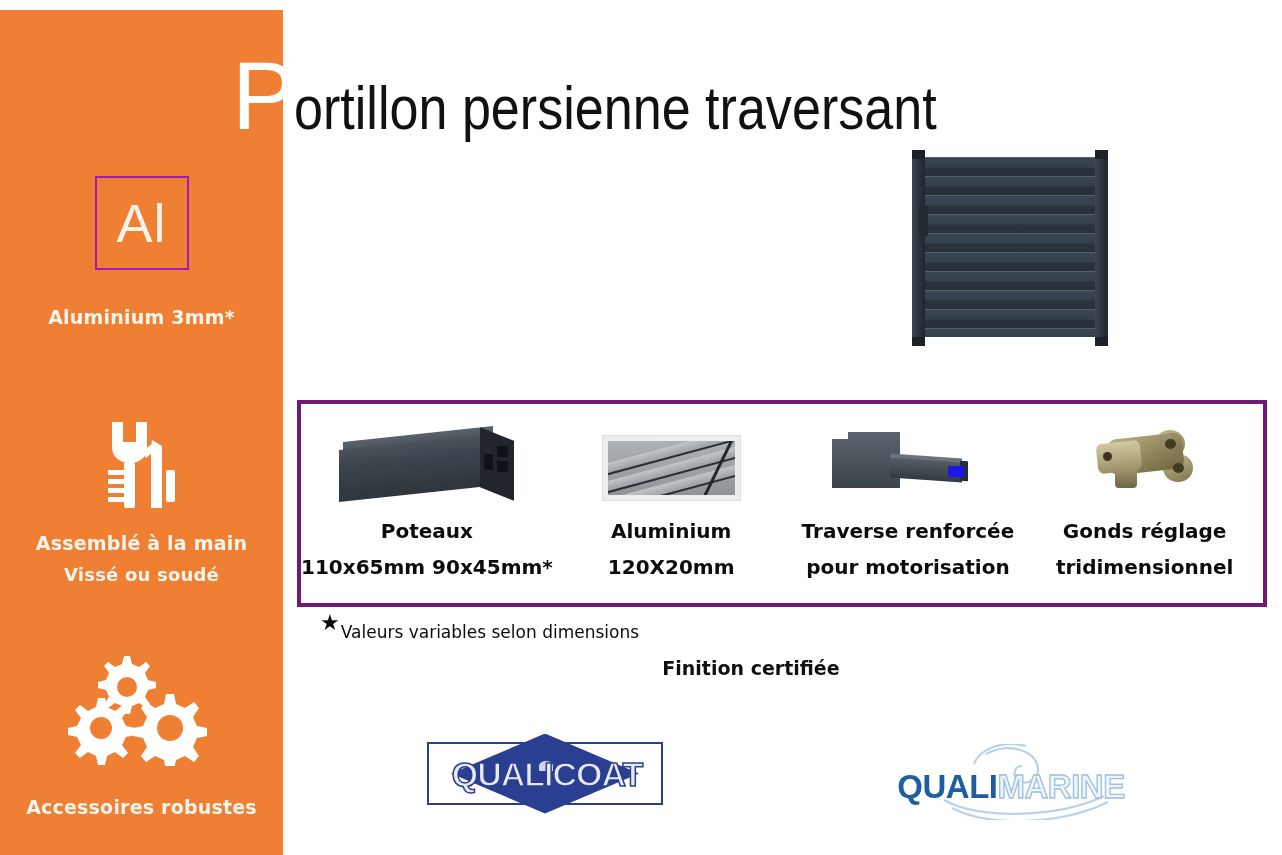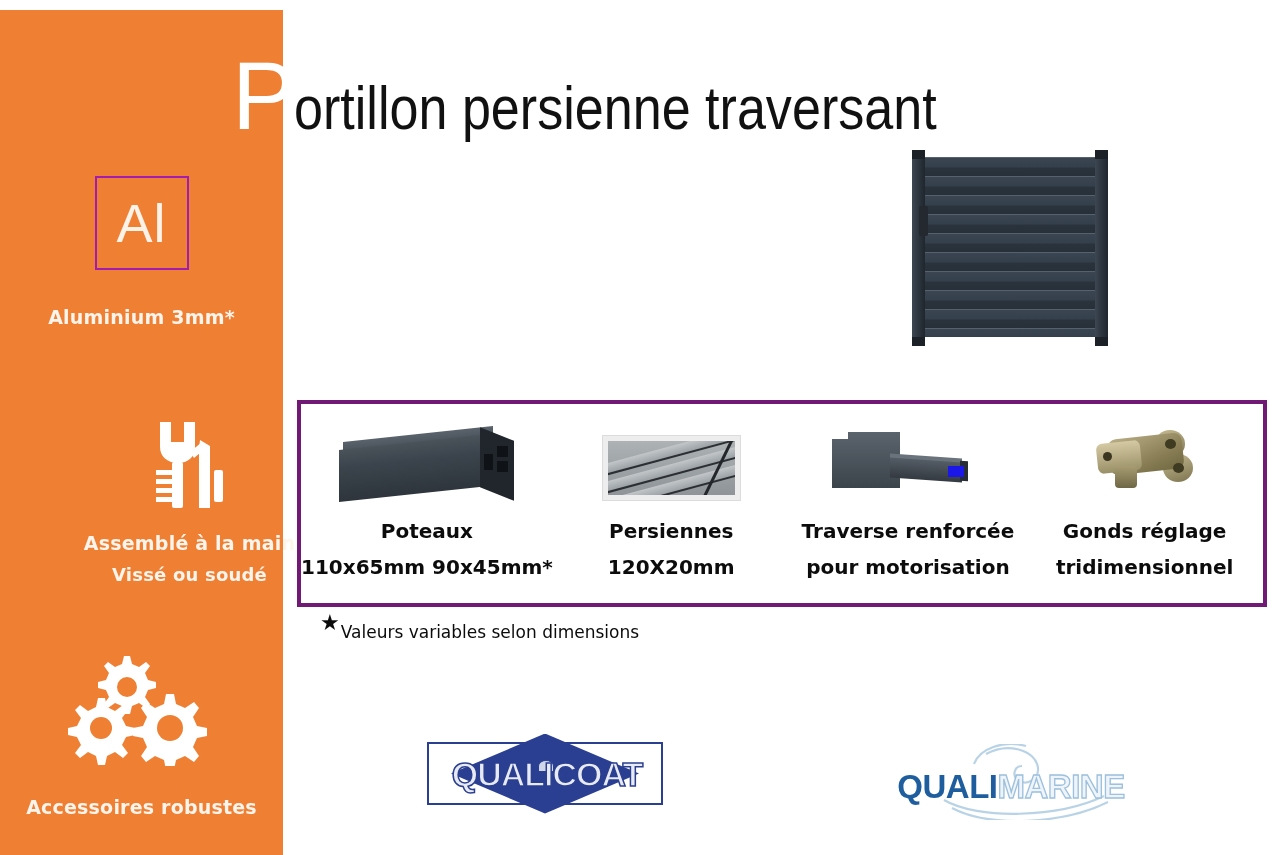--- a/index.html
+++ b/index.html
@@ -228,21 +228,21 @@
 
     <div class="feature" style="top:166px;">
       <div class="icon-wrap" style="height:auto;">
         <div class="al-box">
           <span class="al-text">Al</span>
         </div>
       </div>
       <div class="flabel f-line1" style="margin-top:34px;">Aluminium 3mm*</div>
     </div>
 
-    <div class="feature" style="top:406px;padding-left:48px;">
+    <div class="feature" style="top:406px;">
       <div class="icon-wrap">
         <svg width="92" height="96" viewBox="0 0 92 96" aria-hidden="true">
           <g fill="#ffffff">
 
             <path d="M16 4 h11 v20 h13 V4 h11 v25 c0 10 -7 16 -17 16 s-18 -6 -18 -16 z"></path>
 
             <rect x="28" y="44" width="11" height="46" rx="2"></rect>
 
             <path d="M56 22 l10 6 v62 h-11 V30 z"></path>
             <path d="M46 34 l12 -10 4 6 -12 10 z"></path>
@@ -332,21 +332,21 @@
           <div class="pbg"></div>
           <div class="pedge" style="top:2px;"></div>
           <div class="pedge" style="top:20px;"></div>
           <div class="pedge" style="top:38px;"></div>
           <div class="pslat" style="top:12px;"></div>
           <div class="pslat" style="top:30px;"></div>
           <div class="pslat" style="top:48px;"></div>
           <div class="diag"></div>
         </div>
       </div>
-      <div class="cap cap1">Persiennes</div>
+      <div class="cap cap1">Aluminium</div>
       <div class="cap cap2">120X20mm</div>
     </div>
 
     <div class="comp">
       <div class="img">
         <div class="traverse">
           <div class="block"></div>
           <div class="notch"></div>
           <div class="armtop"></div>
           <div class="arm"></div>
@@ -374,20 +374,23 @@
       <div class="cap cap1">Gonds réglage</div>
       <div class="cap cap2">tridimensionnel</div>
     </div>
   </div>
 
   <div class="footnote">
     <span class="star">★</span>
     <span class="fntext">Valeurs variables selon dimensions</span>
   </div>
 
+  <div class="finition">
+    <span class="finition-inner">Finition certifiée</span>
+  </div>
 
   <div class="qualicoat">
     <div class="qc-diamond"></div>
     <div class="qc-dot"></div>
     <div class="qc-word">QUALICOAT</div>
   </div>
 
   <div class="qualimarine">
     <svg class="qm-wave" viewBox="0 0 220 76" aria-hidden="true">
       <g fill="none" stroke="#b9d3e6" stroke-width="2.2">

